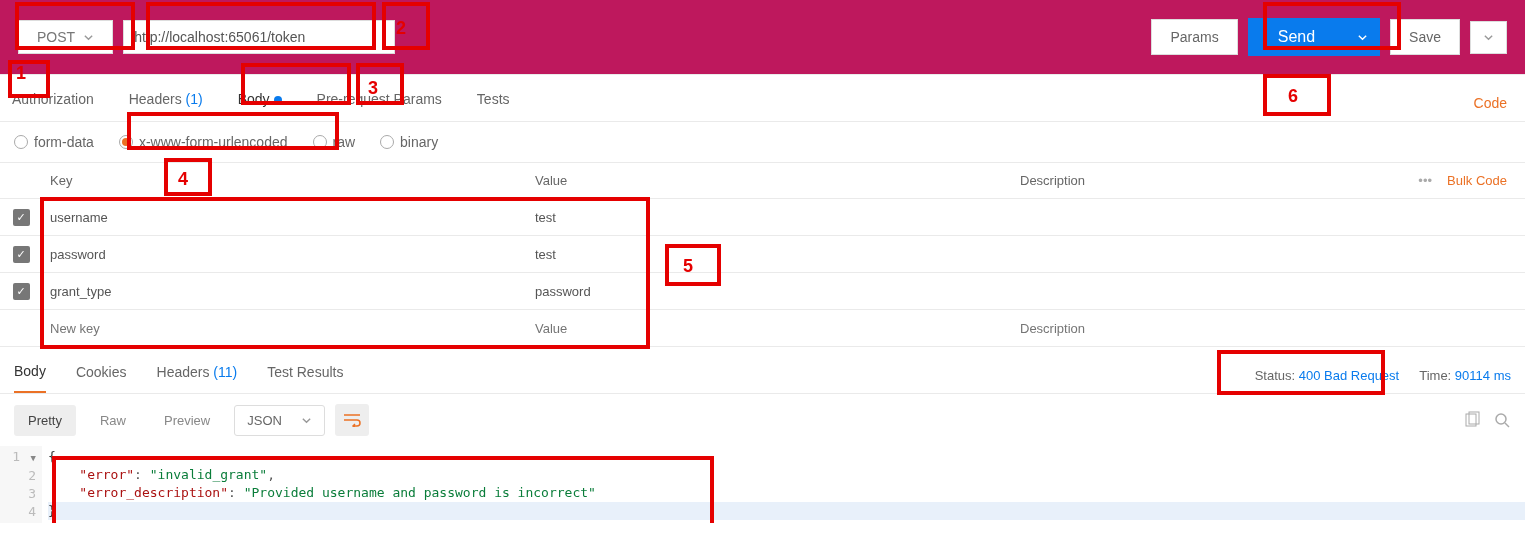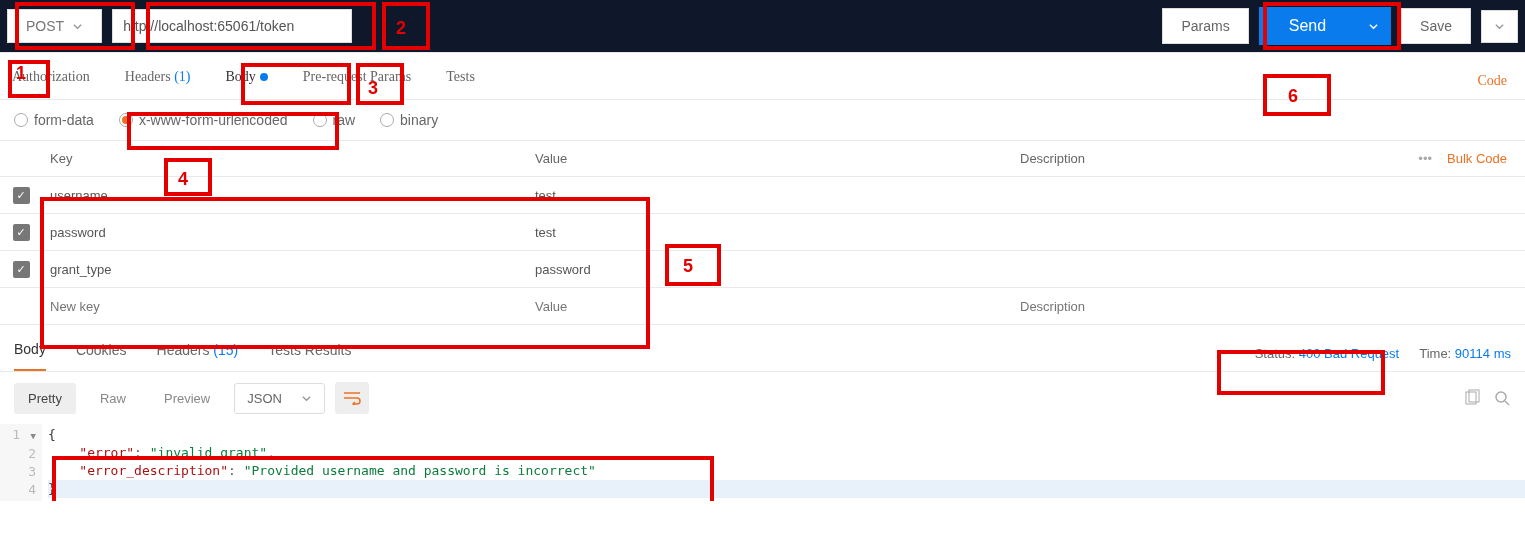--- a/index.html
+++ b/index.html
@@ -1,28 +1,28 @@
 <!DOCTYPE html>
 <html><head>
 <meta charset="utf-8">
 <style>
 * { box-sizing: border-box; margin: 0; padding: 0; }
 body { font-family: -apple-system, "Segoe UI", "Helvetica Neue", Arial, sans-serif; font-size: 13px; color: #555; background: #fff; width: 1525px; }
-.toolbar { display: flex; align-items: center; padding: 7px; background: #0f172a; border-bottom: 1px solid #eaeaea; gap: 10px; }
+.toolbar { display: flex; align-items: center; padding: 18px; background: #be185d; border-bottom: 1px solid #eaeaea; gap: 10px; }
 .method-btn { background: #fff; border: 1px solid #ddd; padding: 8px 18px; color: #777; font-size: 14px; display: flex; align-items: center; gap: 8px; cursor: pointer; }
 .method-btn svg { width: 11px; height: 11px; }
-.url-input { flex: 0 0 auto; width: 240px; background: #fff; border: 1px solid #ddd; padding: 8px 10px; font-size: 14px; color: #555; }
+.url-input { flex: 0 0 auto; width: 272px; background: #fff; border: 1px solid #ddd; padding: 8px 10px; font-size: 14px; color: #555; }
 .toolbar-spacer { flex: 1; }
 .params-btn, .save-btn { background: #fff; border: 1px solid #ddd; padding: 9px 18px; color: #666; cursor: pointer; font-size: 14px; }
 .send-btn { background: #097bed; color: #fff; border: 0; padding: 10px 30px; font-size: 16px; cursor: pointer; }
 .send-dd, .save-dd { padding: 10px 12px; border: 1px solid #ddd; background: #fff; cursor: pointer; display:flex; align-items:center; }
 .send-dd { background: #097bed; border:0; }
 .send-group { display:flex; gap:0; }
 .send-group .send-dd svg path { stroke:#fff; }
-.tabs { display: flex; align-items: center; padding: 10px 12px 0; gap: 35px; border-bottom: 1px solid #eaeaea; position: relative; font-family: Liberation Serif, serif; }
+.tabs { display: flex; align-items: center; padding: 10px 12px 0; gap: 35px; border-bottom: 1px solid #eaeaea; position: relative; }
 .tab { padding: 6px 0 14px; color: #666; cursor: pointer; font-size: 14px; }
 .tab.active { color: #333; }
 .tab .count { color: #097bed; }
 .dot { display: inline-block; width: 8px; height: 8px; background: #097bed; border-radius: 50%; margin-left: 4px; }
 .code-link { position: absolute; right: 18px; color: #eb7125; cursor: pointer; font-size: 14px; }
 .body-types { display: flex; align-items: center; gap: 25px; padding: 12px 14px; border-bottom: 1px solid #eaeaea; }
 .radio-opt { display: flex; align-items: center; gap: 6px; color: #666; font-size: 14px; cursor: pointer; }
 .radio { width: 14px; height: 14px; border: 1px solid #aaa; border-radius: 50%; display: inline-flex; align-items: center; justify-content: center; }
 .radio.sel::after { content:''; width:8px; height:8px; background:#eb7125; border-radius:50%; }
 .table-header { display: flex; align-items: center; padding: 10px 0; border-bottom: 1px solid #eaeaea; color: #666; font-weight: 500; font-size: 13px; }
@@ -159,22 +159,22 @@
   <div class="col-check"></div>
   <div class="col-key"><input placeholder="New key" style=""></div>
   <div class="col-value"><input placeholder="Value" style=""></div>
   <div class="col-desc"><input placeholder="Description" style=""></div>
   <div class="col-actions"></div>
 </div>
 
 <div class="resp-tabs">
   <div class="resp-tab active">Body</div>
   <div class="resp-tab">Cookies</div>
-  <div class="resp-tab"><span>Headers</span> <span class="count" style="color:#097bed">(15)</span></div>
-  <div class="resp-tab">Tests Results</div>
+  <div class="resp-tab"><span>Headers</span> <span class="count" style="color:#097bed">(11)</span></div>
+  <div class="resp-tab">Test Results</div>
   <div class="resp-meta">
     <div><span>Status:</span> <span class="val">400 Bad Request</span></div>
     <div><span>Time:</span> <span class="val">90114 ms</span></div>
   </div>
 </div>
 
 <div class="resp-toolbar">
   <button class="resp-view-btn">Pretty</button>
   <button class="resp-view-btn plain">Raw</button>
   <button class="resp-view-btn plain">Preview</button>

